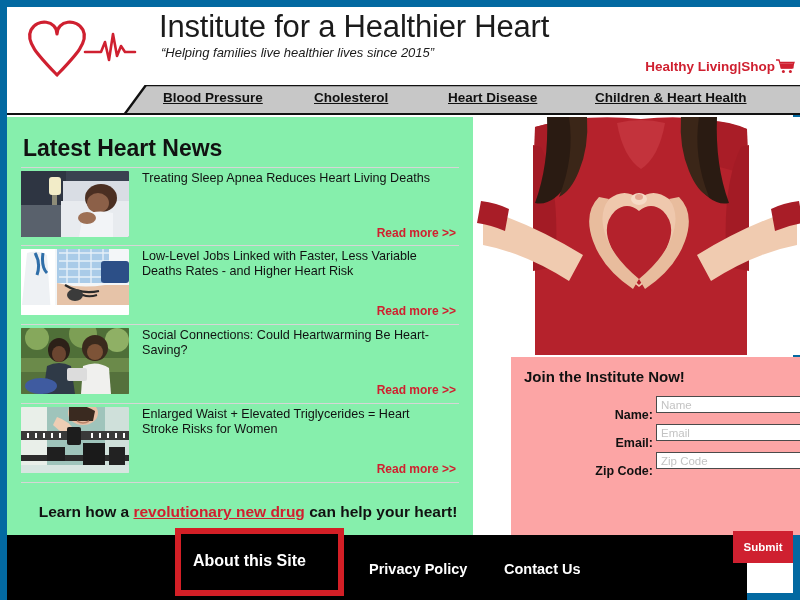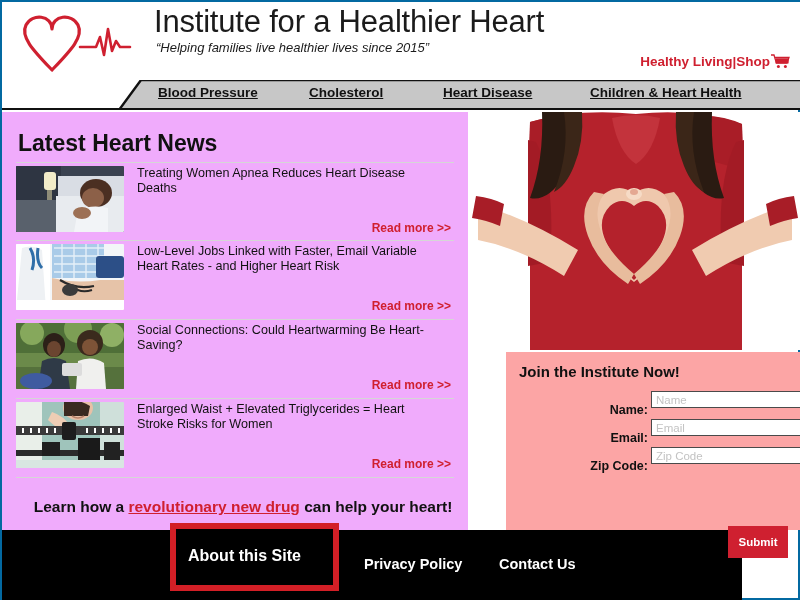--- a/index.html
+++ b/index.html
@@ -13,21 +13,21 @@
     overflow: hidden;
     font-family: "Liberation Sans", sans-serif;
     position: relative;
   }
   #page {
     position: relative;
     width: 800px;
     height: 600px;
     background: #ffffff;
     box-sizing: border-box;
-    border: 2px solid #0369a1;
+    border: 7px solid #0369a1;
   }
 
   
   .header {
     position: absolute;
     left: 0; top: 0;
     width: 798px;
     height: 78px;
     background: #ffffff;
   }
@@ -109,21 +109,21 @@
     position: absolute;
     left: 0; top: 106px; width: 798px; height: 2px;
     background: #111;
   }
 
   
   .newscol {
     position: absolute;
     left: 0; top: 110px;
     width: 466px; height: 418px;
-    background: #f0abfc;
+    background: #86efac;
   }
   .news-head {
     position: absolute;
     left: 16px; top: 18px;
     font-size: 23px;
     font-weight: bold;
     color: #111;
   }
   .news-list {
     position: absolute;
@@ -386,21 +386,21 @@
             <rect x="0" y="34" width="46" height="32" fill="#59616c"></rect>
             <rect x="42" y="10" width="66" height="26" fill="#d9dde4"></rect>
             <rect x="40" y="30" width="68" height="36" fill="#e8ebef"></rect>
             <ellipse cx="80" cy="27" rx="16" ry="14" fill="#4b2f22"></ellipse>
             <ellipse cx="77" cy="32" rx="11" ry="10" fill="#8c6048"></ellipse>
             <path d="M62 44 q14 -6 30 -2 l0 24 -34 0 z" fill="#f2f4f7"></path>
             <ellipse cx="66" cy="47" rx="9" ry="6" fill="#9d7055"></ellipse>
           </svg>
         </div>
         <div class="news-body">
-          <div class="news-title">Treating Women Apnea Reduces Heart Disease Deaths</div>
+          <div class="news-title">Treating Sleep Apnea Reduces Heart Living Deaths</div>
           <a href="#" class="readmore">Read more &gt;&gt;</a>
         </div>
       </div>
 
       <div class="news-row">
         <div class="thumb">
           <svg width="108" height="66" viewBox="0 0 108 66" preserveAspectRatio="none" aria-hidden="true">
             <rect width="108" height="66" fill="#f3f6f8"></rect>
             <path d="M0 0 L34 0 L34 66 L0 66 Z" fill="#ffffff"></path>
             <path d="M6 4 q10 -4 20 2 l4 60 -30 0 z" fill="#eef1f4"></path>
@@ -420,21 +420,21 @@
             </g>
             <rect x="80" y="12" width="28" height="22" rx="3" fill="#2c4f87"></rect>
             <path d="M36 34 q24 6 48 2 l24 0 0 30 -72 0 z" fill="#e6c3a8"></path>
             <path d="M44 36 q16 10 34 6" fill="none" stroke="#2a2a2a" stroke-width="2.2"></path>
             <path d="M56 42 q8 8 20 4" fill="none" stroke="#2a2a2a" stroke-width="2"></path>
             <ellipse cx="54" cy="46" rx="8" ry="6" fill="#3b3b3b"></ellipse>
             <rect x="0" y="56" width="108" height="10" fill="#ffffff"></rect>
           </svg>
         </div>
         <div class="news-body">
-          <div class="news-title">Low-Level Jobs Linked with Faster, Email Variable Heart Rates - and Higher Heart Risk</div>
+          <div class="news-title">Low-Level Jobs Linked with Faster, Less Variable Deaths Rates - and Higher Heart Risk</div>
           <a href="#" class="readmore">Read more &gt;&gt;</a>
         </div>
       </div>
 
       <div class="news-row">
         <div class="thumb">
           <svg width="108" height="66" viewBox="0 0 108 66" preserveAspectRatio="none" aria-hidden="true">
             <rect width="108" height="66" fill="#6b8a4a"></rect>
             <rect x="0" y="0" width="108" height="30" fill="#4f6f38"></rect>
             <circle cx="16" cy="10" r="12" fill="#86a85c"></circle>

